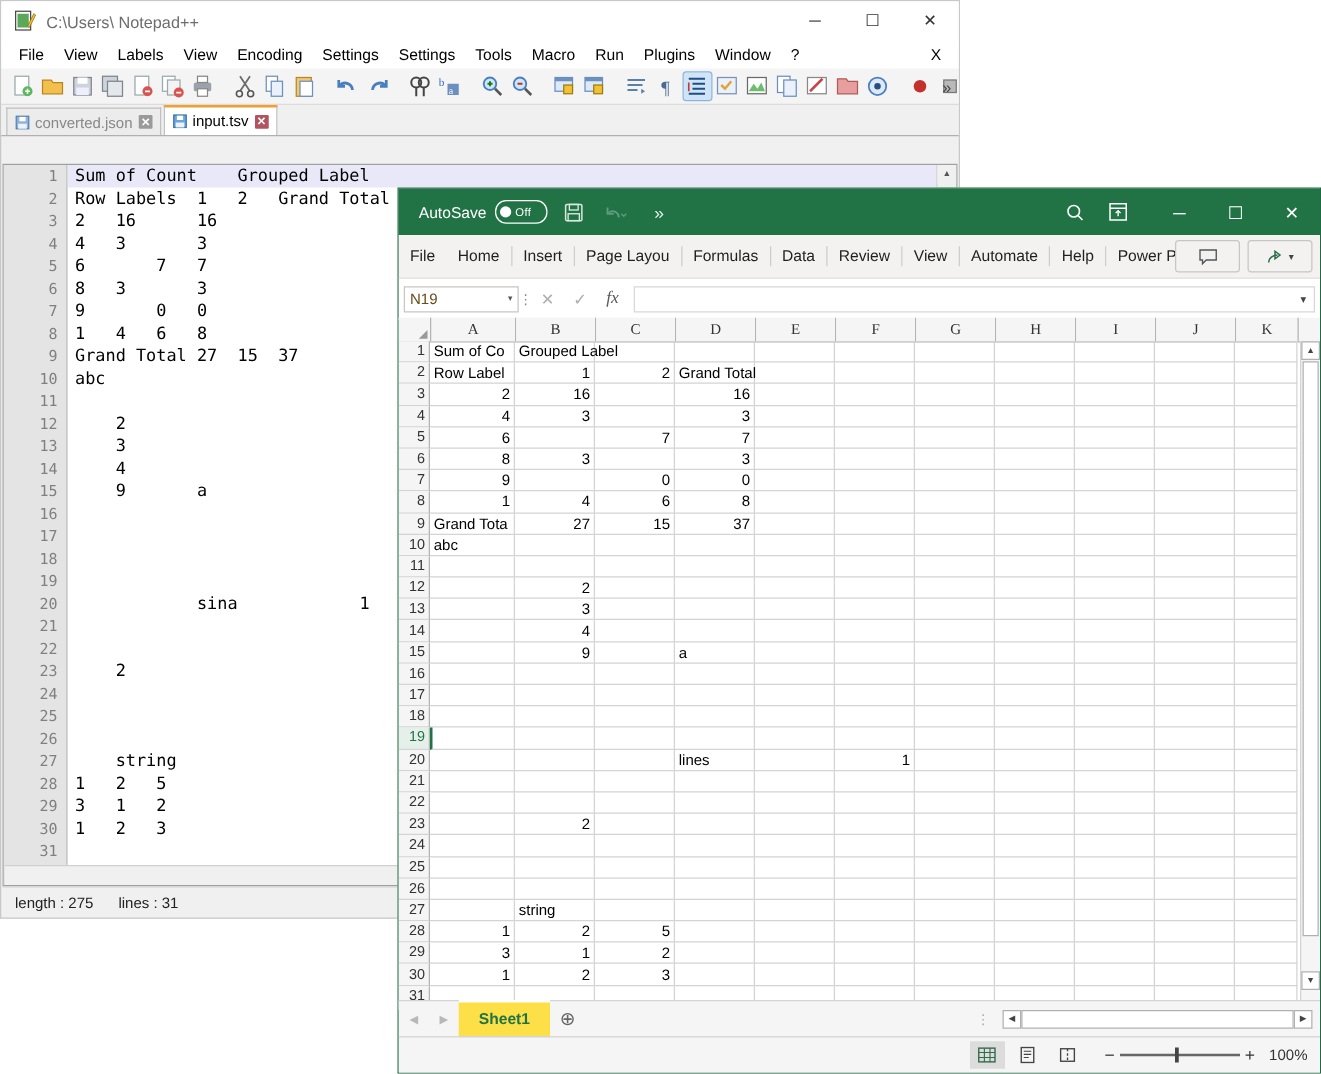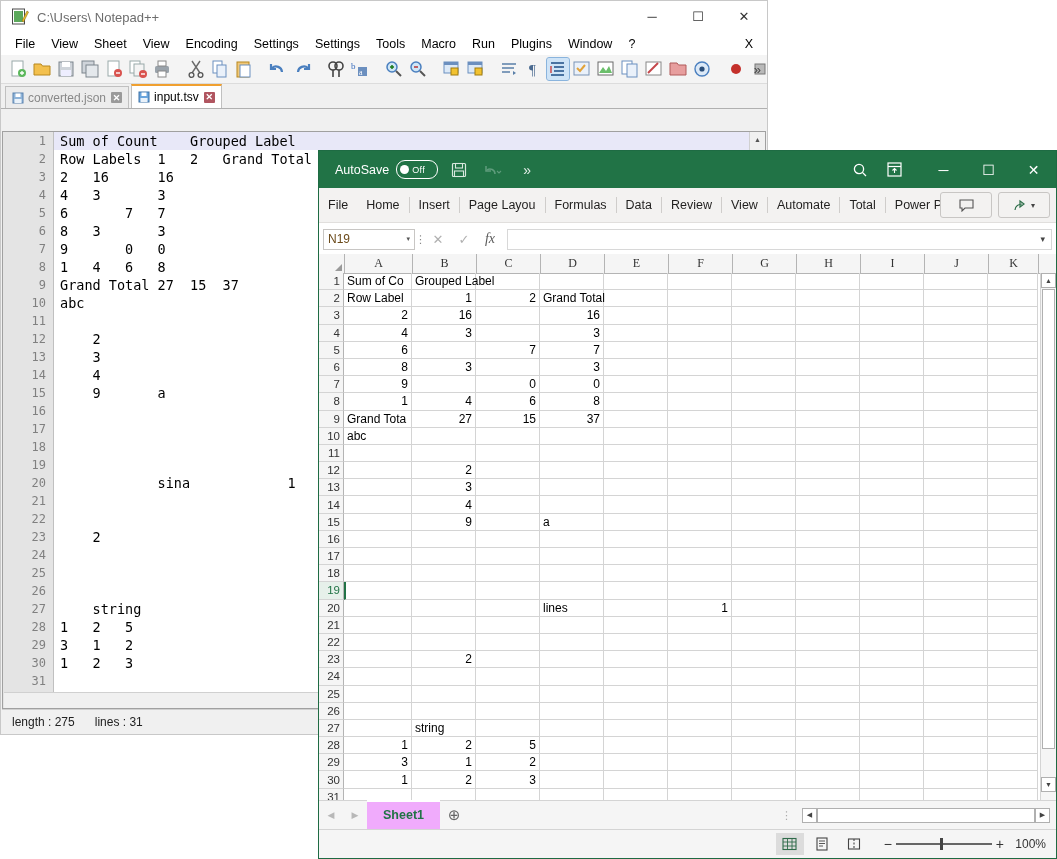--- a/index.html
+++ b/index.html
@@ -141,21 +141,21 @@
   #xl-vthumb{position:absolute;left:1px;top:16px;width:13px;height:460px;background:#ffffff;
       border:1px solid #b0b0b0;box-sizing:border-box;}
   .xsb-arrow{width:15px;height:15px;display:flex;align-items:center;justify-content:center;
       font-size:7px;color:#444;border:1px solid #b0b0b0;background:#fff;box-sizing:border-box;}
 
   #xl-sheetbar{position:absolute;left:0;bottom:29px;width:737px;height:28px;
       background:#f5f5f5;border-top:1px solid #d4d4d4;display:flex;align-items:center;}
   .navarrow{width:24px;height:24px;display:flex;align-items:center;justify-content:center;
       font-size:9px;color:#b8b8b8;}
   .sheettab{height:27px;padding:0 16px;display:flex;align-items:center;font-size:12.5px;
-      font-weight:bold;color:#217346;background:#f0abfc;border-top:2px solid #ffffff;
+      font-weight:bold;color:#217346;background:#fde047;border-top:2px solid #ffffff;
       border-bottom:2px solid #217346;}
   .addsheet{width:28px;height:24px;display:flex;align-items:center;justify-content:center;
       color:#666;font-size:15px;}
   #sheetbar-right{margin-left:auto;display:flex;align-items:center;padding-right:6px;}
   #hscrollwrap{display:flex;align-items:center;}
   #xl-hscroll{width:218px;height:15px;background:#ffffff;border:1px solid #b0b0b0;
       box-sizing:border-box;}
 
   #xl-status{position:absolute;left:0;bottom:0;width:737px;height:28px;
       background:#f5f5f5;border-top:1px solid #d4d4d4;display:flex;align-items:center;
@@ -187,21 +187,21 @@
     <div id="npp-wbtns">
       <div class="npp-wbtn">─</div>
       <div class="npp-wbtn">☐</div>
       <div class="npp-wbtn">✕</div>
     </div>
   </div>
 
   <div id="npp-menubar">
     <span class="npp-menu">File</span>
     <span class="npp-menu">View</span>
-    <span class="npp-menu">Sheet</span>
+    <span class="npp-menu">Labels</span>
     <span class="npp-menu">View</span>
     <span class="npp-menu">Encoding</span>
     <span class="npp-menu">Settings</span>
     <span class="npp-menu">Settings</span>
     <span class="npp-menu">Tools</span>
     <span class="npp-menu">Macro</span>
     <span class="npp-menu">Run</span>
     <span class="npp-menu">Plugins</span>
     <span class="npp-menu">Window</span>
     <span class="npp-menu">?</span>
@@ -477,21 +477,21 @@
     <span class="rtab">Formulas</span>
     <span class="rsep"></span>
     <span class="rtab">Data</span>
     <span class="rsep"></span>
     <span class="rtab">Review</span>
     <span class="rsep"></span>
     <span class="rtab">View</span>
     <span class="rsep"></span>
     <span class="rtab">Automate</span>
     <span class="rsep"></span>
-    <span class="rtab">Total</span>
+    <span class="rtab">Help</span>
     <span class="rsep"></span>
     <span class="rtab">Power Pivot</span>
     <div id="xl-ribbonright">
       <span class="rbtn">
         <svg width="15" height="13" viewBox="0 0 15 13">
             <path d="M1 1h13v8H6l-3 3V9H1z" fill="none" stroke="#555" stroke-width="1.1"></path>
           </svg>
       </span>
       <span class="rbtn">
         <svg width="15" height="13" viewBox="0 0 15 13">

